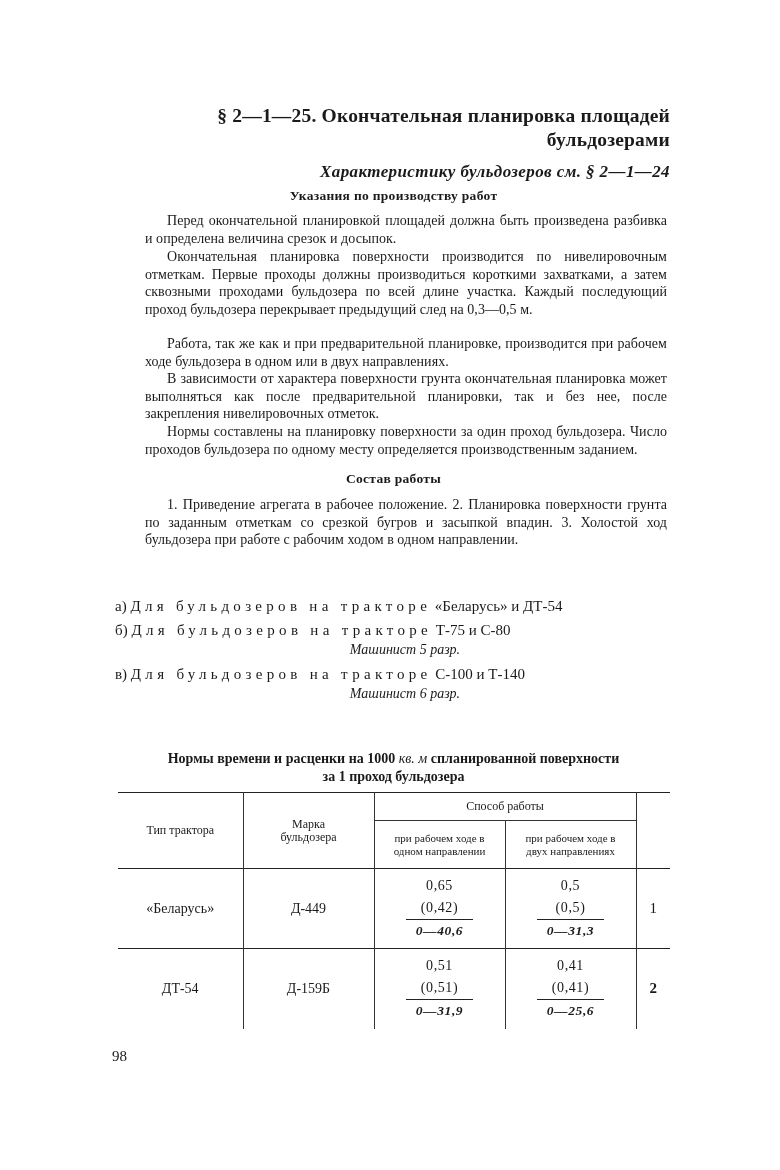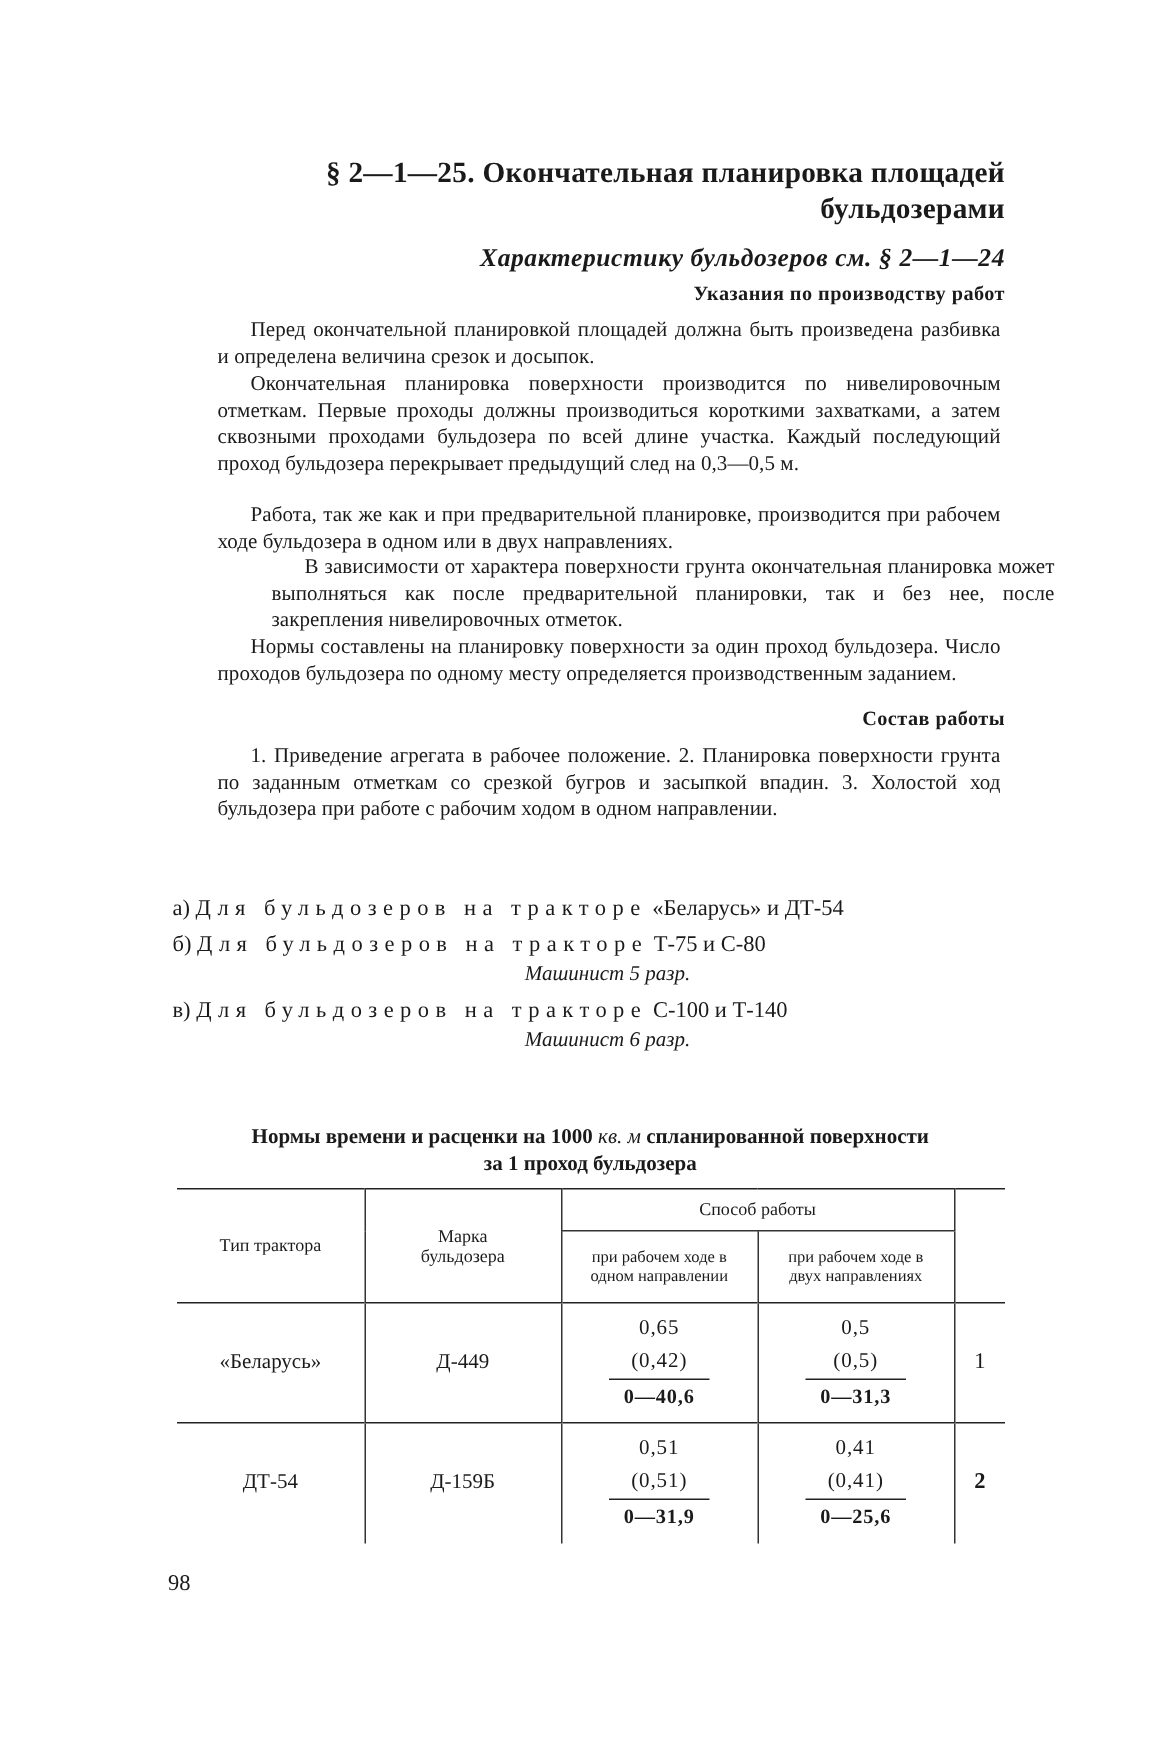--- a/index.html
+++ b/index.html
@@ -3,40 +3,40 @@
 <meta charset="utf-8">
 <style>
   html, body { margin: 0; padding: 0; background: #ffffff; }
   body { width: 780px; height: 1170px; position: relative; overflow: hidden;
          font-family: "Liberation Serif", "DejaVu Serif", serif; color: #1a1a1a; }
   .page { position: absolute; left: 0; top: 0; width: 780px; height: 1170px; }
   .title { position: absolute; left: 117px; width: 553px; top: 104px; text-align: right;
            font-weight: bold; font-size: 19.5px; line-height: 24px; letter-spacing: 0.2px; }
   .subtitle { position: absolute; left: 117px; width: 553px; top: 162px; text-align: right;
               font-weight: bold; font-style: italic; font-size: 17px; line-height: 20px; letter-spacing: 0.4px; }
-  .heading { position: absolute; left: 117px; width: 553px; text-align: right;
+  .heading { position: absolute; left: 117px; width: 553px; text-align: center;
              font-weight: bold; font-size: 13.5px; line-height: 18px; letter-spacing: 0.3px; }
   .para { position: absolute; left: 145px; width: 522px; font-size: 14px; line-height: 17.6px;
           text-align: justify; text-indent: 22px; letter-spacing: 0.05px; }
   .ital { font-style: italic; }
   .workers { position: absolute; left: 115px; width: 560px; font-size: 15px; line-height: 20px; }
   .w-line { display: block; white-space: nowrap; }
   .w-line .sp { letter-spacing: 4.3px; }
   .w-grade { display: block; text-align: center; font-style: italic; font-size: 14px; line-height: 20px; padding-left: 20px; }
   .table-title { position: absolute; left: 117px; width: 553px; top: 750px; text-align: center;
                  font-weight: bold; font-size: 14px; line-height: 18px; }
   table.norms { position: absolute; left: 118px; top: 792px; width: 552px; border-collapse: collapse;
                 font-size: 13px; }
   table.norms td, table.norms th { padding: 0; text-align: center; vertical-align: middle; font-weight: normal; }
   .th-small { font-size: 11px; line-height: 12.5px; }
   .hdr-top { border-top: 1.5px solid #222; }
   .vline { border-left: 1px solid #333; }
   .rowline { border-top: 1.5px solid #222; }
   .frac { display: inline-block; line-height: 22px; font-size: 14px; letter-spacing: 0.6px; }
-  .frac .den { border-top: 1.2px solid #222; display: block; padding: 0 10px; font-weight: bold; font-size: 13.5px; }
+  .frac .den { border-top: 1.2px solid #222; display: block; padding: 0 10px; font-weight: bold; font-size: 13.5px; font-style: italic; }
   .frac .num2 { display: block; }
   .rownum { font-size: 15px; }
   .pagenum { position: absolute; left: 112px; top: 1048px; font-size: 15px; }
 </style>
 </head>
 <body>
 
 <div class="page">
 
   <div class="title">
@@ -44,21 +44,21 @@
     <div>бульдозерами</div>
   </div>
 
   <div class="subtitle">Характеристику бульдозеров см. § 2—1—24</div>
 
   <div class="heading" style="top:187px;">Указания по производству работ</div>
 
   <div class="para" style="top:212px;">Перед окончательной планировкой площадей должна быть произведена разбивка и определена величина срезок и досыпок.</div>
   <div class="para" style="top:248px;">Окончательная планировка поверхности производится по нивелировочным отметкам. Первые проходы должны производиться короткими захватками, а затем сквозными проходами бульдозера по всей длине участка. Каждый последующий проход бульдозера перекрывает предыдущий след на 0,3—0,5 м.</div>
   <div class="para" style="top:335px;">Работа, так же как и при предварительной планировке, производится при рабочем ходе бульдозера в одном или в двух направлениях.</div>
-  <div class="para" style="top:370px;margin-left:36px;">В зависимости от характера поверхности грунта окончательная планировка может выполняться как после предварительной планировки, так и без нее, после закрепления нивелировочных отметок.</div>
+  <div class="para" style="top:370px;">В зависимости от характера поверхности грунта окончательная планировка может выполняться как после предварительной планировки, так и без нее, после закрепления нивелировочных отметок.</div>
   <div class="para" style="top:423px;">Нормы составлены на планировку поверхности за один проход бульдозера. Число проходов бульдозера по одному месту определяется производственным заданием.</div>
 
   <div class="heading" style="top:470px;">Состав работы</div>
   <div class="para" style="top:496px;">1. Приведение агрегата в рабочее положение. 2. Планировка поверхности грунта по заданным отметкам со срезкой бугров и засыпкой впадин. 3. Холостой ход бульдозера при работе с рабочим ходом в одном направлении.</div>
 
 
   <div class="workers" style="top:596px;">
     <span class="w-line">
       <span>а)</span>
       <span class="sp">Для бульдозеров на тракторе</span>

